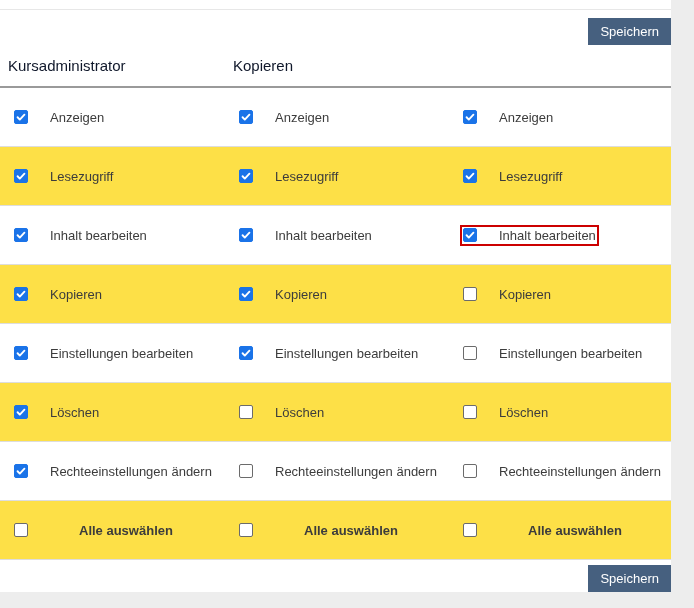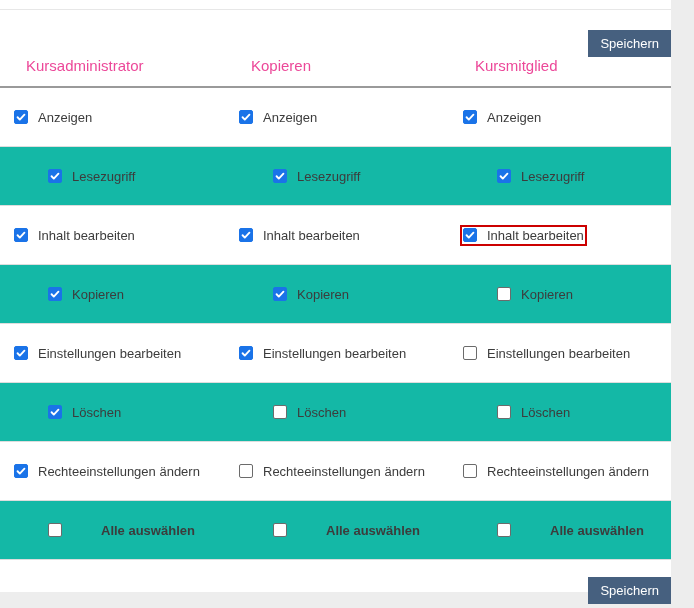--- a/index.html
+++ b/index.html
@@ -3,38 +3,38 @@
 <meta charset="utf-8">
 <style>
   * { margin:0; padding:0; box-sizing:border-box; }
   html,body { width:694px; height:608px; background:#ededed; font-family:"Liberation Sans", sans-serif; }
   .panel { position:absolute; left:0; top:0; width:671px; height:592px; background:#ffffff; }
   .top-strip { height:10px; background:#ffffff; border-bottom:1px solid #e7e7e7; }
   .toolbar { height:35px; position:relative; }
   .btn-save {
     position:absolute; right:0; background:#46607f; color:#ffffff;
     font-size:13px; font-family:"Liberation Sans", sans-serif;
-    border:none; padding:6px 12px; height:27px; cursor:pointer; line-height:1;margin-top:12px;
+    border:none; padding:6px 12px; height:27px; cursor:pointer; line-height:1;
   }
   .btn-save.top { top:8px; }
   .toolbar-bottom { position:relative; height:33px; }
   .btn-save.bottom { top:5px; }
   .grid-header {
     display:grid; grid-template-columns:225px 224px 222px;
     height:43px; align-items:center; border-bottom:2px solid #9a9a9a; background:#fff;
   }
-  .grid-header .col-h { padding-left:26px; font-size:15px; color:#ec4899; }
+  .grid-header .col-h { padding-left:8px; font-size:15px; color:#0f172a; }
   .rows {}
   .perm-row {
     display:grid; grid-template-columns:225px 224px 222px;
     height:59px; align-items:center; border-bottom:1px solid #dddddd; background:#fff;
   }
-  .perm-row.alt { background:#14b8a6;padding-left:34px; }
+  .perm-row.alt { background:#fde047; }
   .cell { padding-left:14px; display:flex; align-items:center; }
-  .cell-inner { display:flex; align-items:center; gap:10px; }
+  .cell-inner { display:flex; align-items:center; gap:22px; }
   .cell-inner.hl { outline:2px solid #cc0000; outline-offset:1px; }
   .cbx {
     width:14px; height:14px; border-radius:2px; flex:0 0 14px;
     display:inline-flex; align-items:center; justify-content:center; cursor:pointer;
   }
   .cbx.checked { background:#1a73e8; border:1px solid #1a73e8; }
   .cbx.unchecked { background:#ffffff; border:1px solid #6b6b6b; }
   .cbx svg { display:block; }
   .cbx-label { font-size:13px; color:#3c3c3c; white-space:nowrap; cursor:pointer; }
   .cbx-label.bold { font-weight:bold;margin-left:29px; }
@@ -45,21 +45,20 @@
 <div class="panel">
   <div class="top-strip"></div>
 
   <div class="toolbar">
     <button class="btn-save top">Speichern</button>
   </div>
 
   <div class="grid-header">
     <div class="col-h">Kursadministrator</div>
     <div class="col-h">Kopieren</div>
-    <div class="col-h">Kursmitglied</div>
   </div>
 
   <div class="rows" id="perm-rows">
       <div class="perm-row">
         <div class="cell">
           <div class="cell-inner">
             <span class="cbx checked" role="checkbox" aria-checked="true">
               <svg width="12" height="12" viewBox="0 0 14 14">
                 <path d="M3 7.3l2.6 2.7L11 4.3" stroke="#ffffff" stroke-width="2.2" fill="none" stroke-linecap="round" stroke-linejoin="round"></path>
               </svg>

